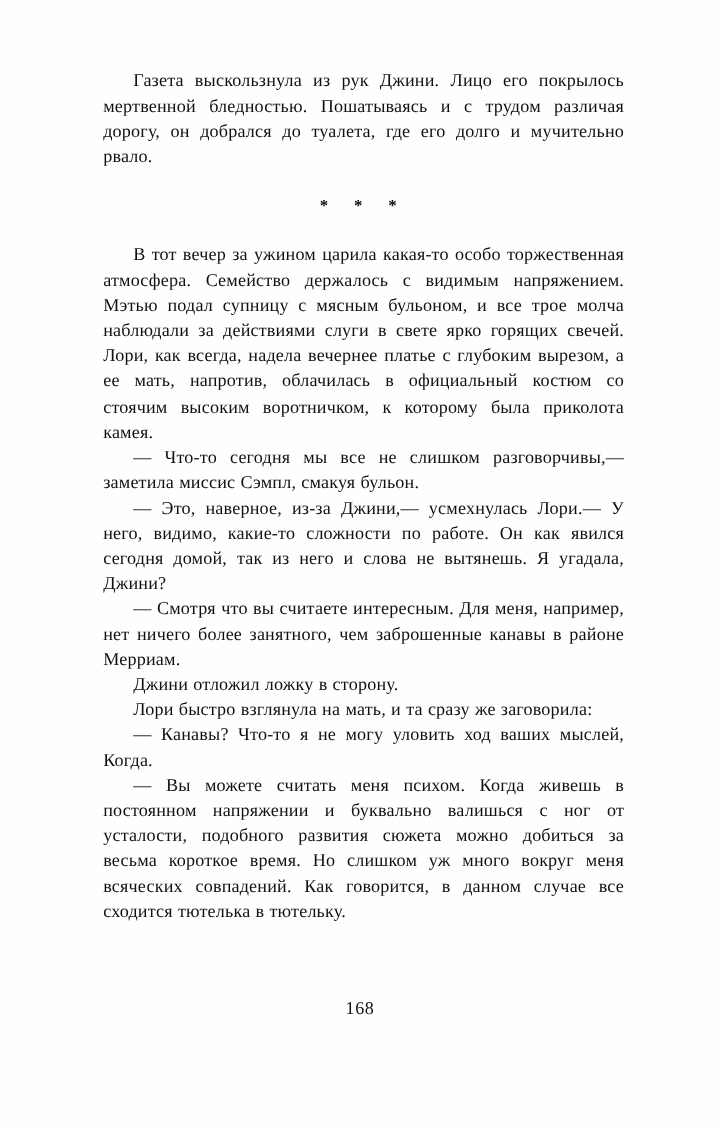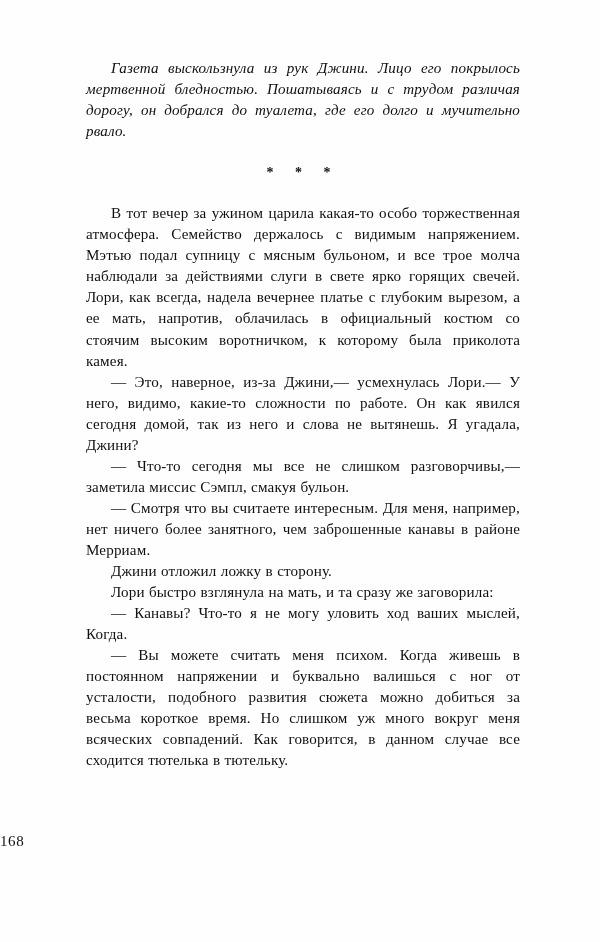--- a/index.html
+++ b/index.html
@@ -60,30 +60,30 @@
     text-indent: 0;
     text-align: center;
     text-align-last: center;
     font-size: 14px;
     line-height: 21.05px;
     letter-spacing: 9px;
     font-weight: 700;
   }
 
   
-  .gap-after-first  { margin-bottom: 20px; font-style: italic; }
+  .gap-after-first  { margin-bottom: 20px; }
   .gap-before-body  { margin-bottom: 20px; }
 
   
   #folio {
     position: absolute;
     left: 0;
     top: 832px;
     width: 600px;
-    text-align: left;
+    text-align: center;
     font-size: 15px;
     line-height: 18px;
     letter-spacing: 0.6px;
     font-family: "Liberation Serif", "DejaVu Serif", serif;
     color: #131313;
   }
 
   
   #scan-tint {
     position: absolute;
@@ -98,23 +98,23 @@
 <div id="page-sheet">
 
   <div id="text-block">
 
     <p class="para gap-after-first">Газета выскользнула из рук Джини. Лицо его покрылось мертвенной бледностью. Пошатываясь и с трудом различая дорогу, он добрался до туалета, где его долго и мучительно рвало.</p>
 
     <p class="scene-break gap-before-body">* * *</p>
 
     <p class="para">В тот вечер за ужином царила какая-то особо торжественная атмосфера. Семейство держалось с видимым напряжением. Мэтью подал супницу с мясным бульоном, и все трое молча наблюдали за действиями слуги в свете ярко горящих свечей. Лори, как всегда, надела вечернее платье с глубоким вырезом, а ее мать, напротив, облачилась в официальный костюм со стоячим высоким воротничком, к которому была приколота камея.</p>
 
+    <p class="para dialogue">— Что-то сегодня мы все не слишком разговорчивы,— заметила миссис Сэмпл, смакуя бульон.</p>
+
     <p class="para dialogue">— Это, наверное, из-за Джини,— усмехнулась Лори.— У него, видимо, какие-то сложности по работе. Он как явился сегодня домой, так из него и слова не вытянешь. Я угадала, Джини?</p>
-
-    <p class="para dialogue">— Что-то сегодня мы все не слишком разговорчивы,— заметила миссис Сэмпл, смакуя бульон.</p>
 
 
 
 
 
     <p class="para dialogue">— Смотря что вы считаете интересным. Для меня, например, нет ничего более занятного, чем заброшенные канавы в районе Мерриам.</p>
 
     <p class="para">Джини отложил ложку в сторону.</p>
 
     <p class="para">Лори быстро взглянула на мать, и та сразу же заговорила:</p>

